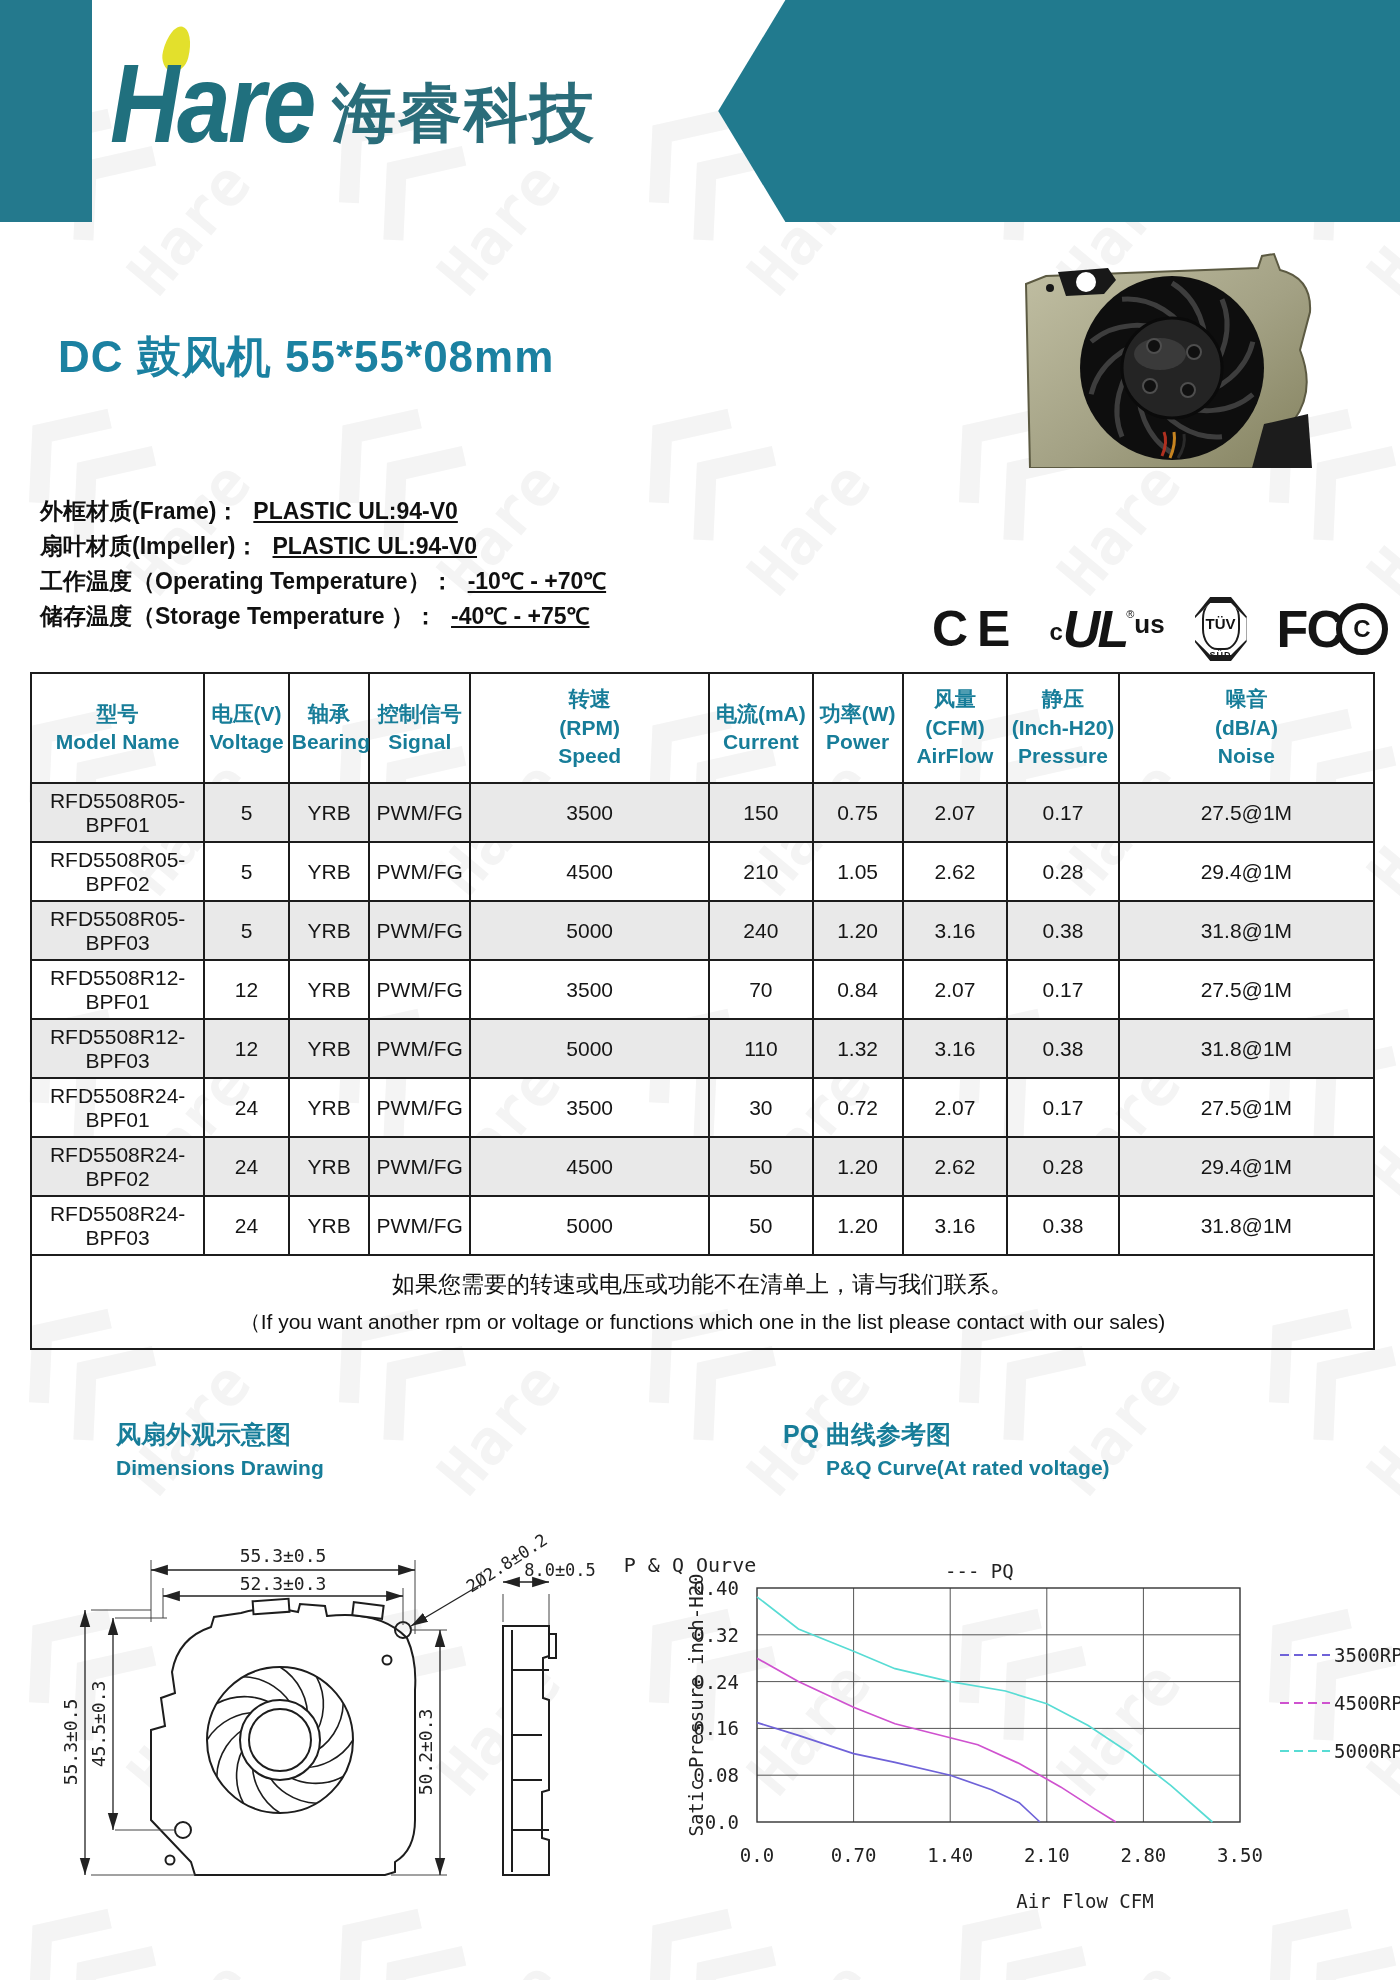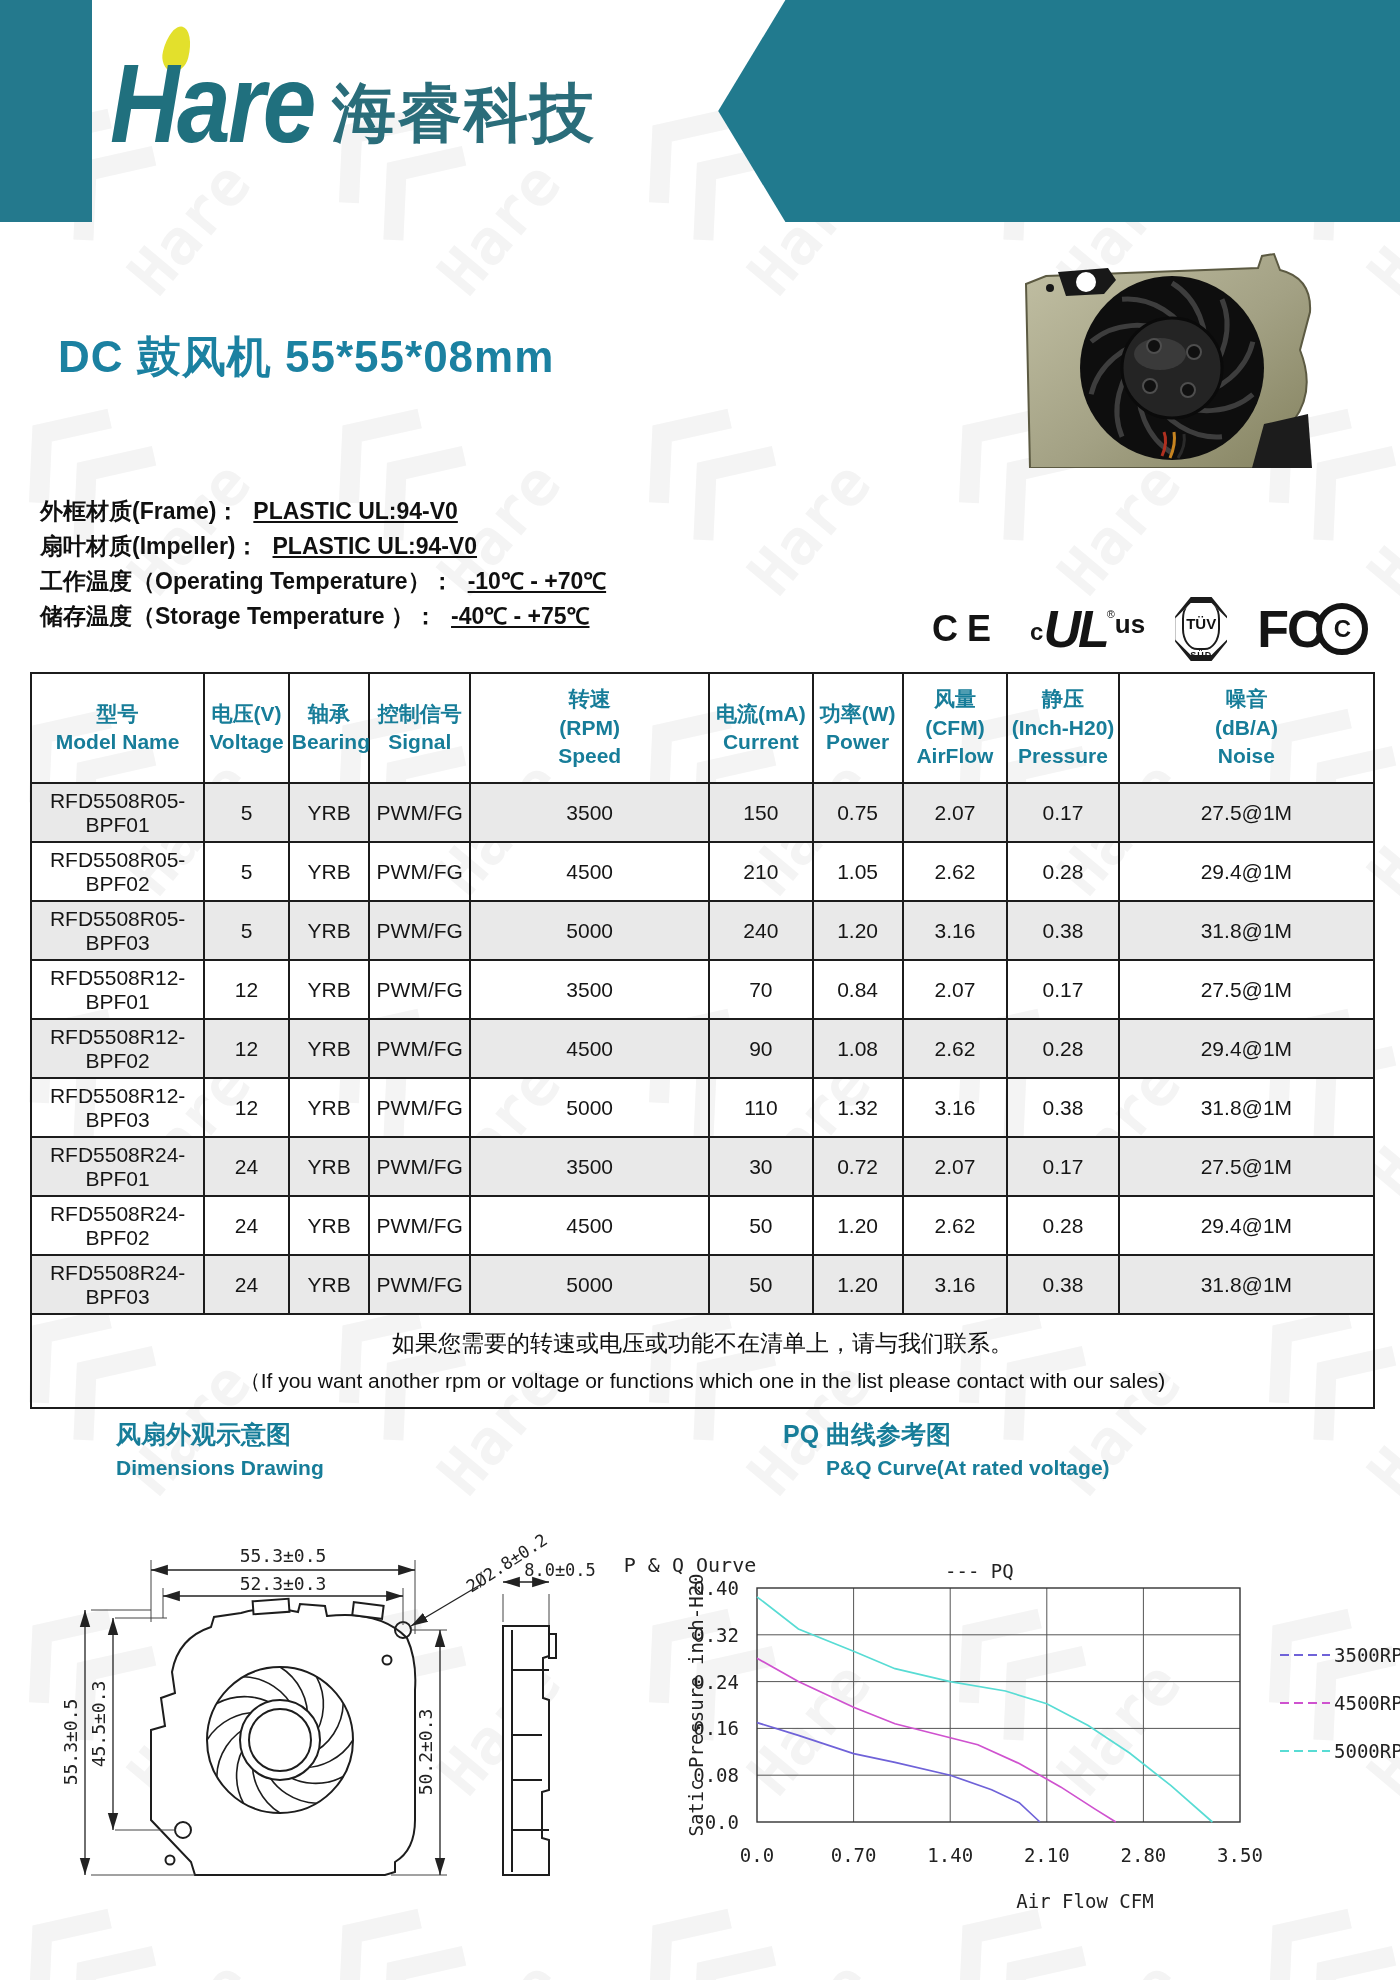--- a/index.html
+++ b/index.html
@@ -14,21 +14,21 @@
               color:#20707e;letter-spacing:-3px;transform:scaleX(.86);transform-origin:left top;}
   .logo-leaf{left:164px;top:26px;width:26px;height:46px;background:#e3e02c;
              border-radius:50% 50% 50% 50%/62% 62% 38% 38%;transform:rotate(14deg);}
   .logo-cjk{left:332px;top:70px;font-size:64px;font-weight:700;color:#2a6d7a;letter-spacing:2px;}
   
   .prod-title{left:58px;top:328px;font-size:44px;font-weight:700;color:#1b81a1;letter-spacing:1px;}
   .specs{left:40px;top:494px;font-size:23px;font-weight:600;line-height:35px;color:#101010;}
   .spec-line span.v{margin-left:14px;text-decoration:underline;}
   
   .certs{left:932px;top:592px;width:430px;height:74px;display:flex;align-items:center;gap:30px;}
-  .ce{font-size:36px;font-weight:700;letter-spacing:9px;color:#141414;text-align:center;}
+  .ce{font-size:50px;font-weight:700;letter-spacing:9px;color:#141414;text-align:center;}
   .ul-mark{display:flex;align-items:flex-end;color:#141414;}
   .ul-mark .c{font-size:24px;font-weight:800;margin-bottom:6px;}
   .ul-mark .ul{font-size:52px;font-weight:800;font-style:italic;letter-spacing:-3px;line-height:.9;}
   .ul-mark .reg{font-size:11px;align-self:flex-start;margin-top:2px;}
   .ul-mark .us{font-size:26px;font-weight:800;margin-bottom:12px;}
   .tuv{width:64px;height:64px;background:#1b1b1b;display:flex;align-items:center;justify-content:center;
        clip-path:polygon(30% 0,70% 0,100% 30%,100% 70%,70% 100%,30% 100%,0 70%,0 30%);}
   .tuv-inner{width:52px;height:52px;background:#fff;display:flex;flex-direction:column;align-items:center;
        justify-content:center;clip-path:polygon(30% 0,70% 0,100% 30%,100% 70%,70% 100%,30% 100%,0 70%,0 30%);}
   .tuv-inner .t1{font-size:15px;font-weight:800;border:2px solid #1b1b1b;border-radius:40%;
@@ -258,32 +258,20 @@
           <td>RFD5508R12-BPF01</td>
           <td>12</td>
           <td>YRB</td>
           <td>PWM/FG</td>
           <td>3500</td>
           <td>70</td>
           <td>0.84</td>
           <td>2.07</td>
           <td>0.17</td>
           <td>27.5@1M</td>
-        </tr>
-        <tr>
-          <td>RFD5508R12-BPF02</td>
-          <td>12</td>
-          <td>YRB</td>
-          <td>PWM/FG</td>
-          <td>4500</td>
-          <td>90</td>
-          <td>1.08</td>
-          <td>2.62</td>
-          <td>0.28</td>
-          <td>29.4@1M</td>
         </tr>
         <tr>
           <td>RFD5508R12-BPF03</td>
           <td>12</td>
           <td>YRB</td>
           <td>PWM/FG</td>
           <td>5000</td>
           <td>110</td>
           <td>1.32</td>
           <td>3.16</td>

